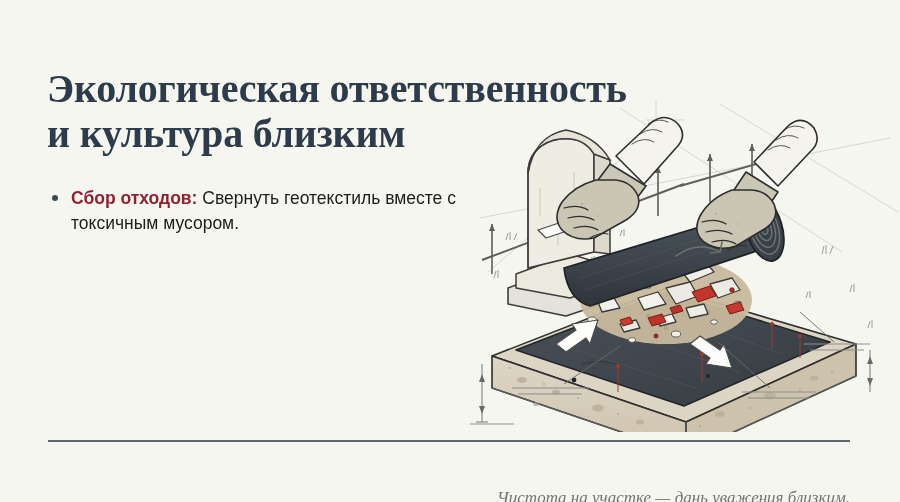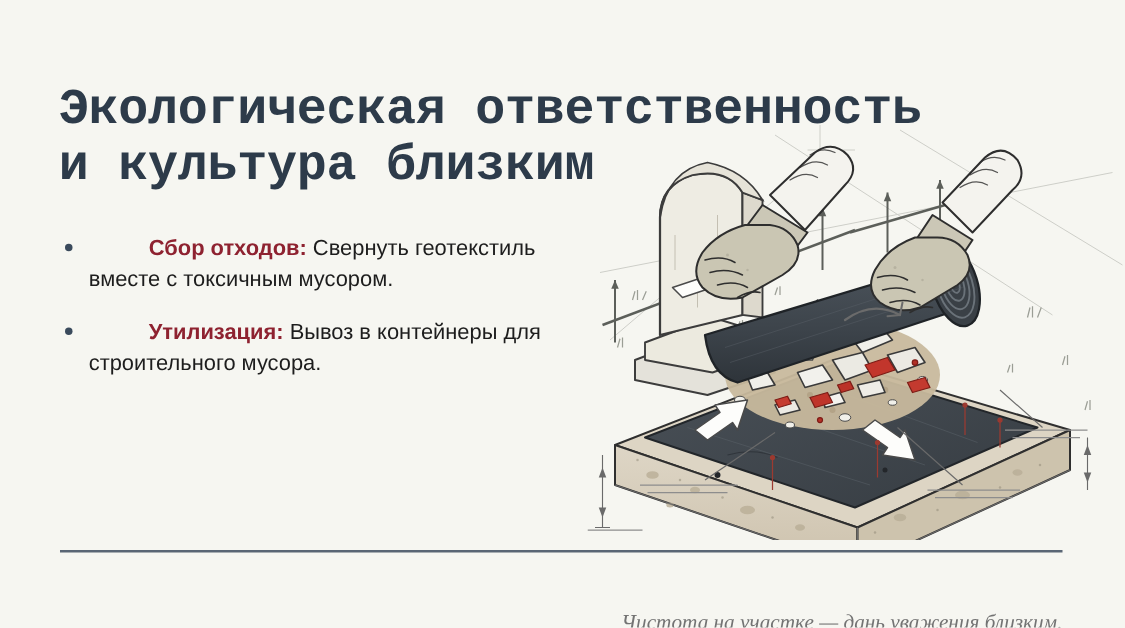--- a/index.html
+++ b/index.html
@@ -27,21 +27,21 @@
     left: 47px;
     top: 40px;
     width: 470px;
     font-family: "Liberation Serif", "DejaVu Serif", serif;
     font-weight: 700;
     font-size: 40px;
     line-height: 1.12;
     color: #2d3b4a;
     letter-spacing: -0.2px;
   }
-  .title-line { display: block; white-space: nowrap; font-family: Liberation Mono, monospace; }
+  .title-line { display: block; white-space: nowrap; }
 
   
   .bullets {
     position: absolute;
     left: 50px;
     top: 186px;
     width: 420px;
     margin: 0;
     padding: 0;
     list-style: none;
@@ -60,21 +60,20 @@
     left: 2px;
     top: 9px;
     width: 6px;
     height: 6px;
     border-radius: 50%;
     background: #3a4a5c;
   }
   .bullet-label {
     font-weight: 700;
     color: #8e2230;
-    margin-left: 48px;
   }
   .bullet-text { color: #1d1d1d; }
 
   
   .divider {
     position: absolute;
     left: 48px;
     top: 440px;
     width: 802px;
     height: 1.5px;
@@ -111,24 +110,20 @@
 
   <h1 class="title">
     <span class="title-line">Экологическая ответственность</span>
     <span class="title-line">и культура близким</span>
   </h1>
 
   <ul class="bullets">
     <li class="bullet-item">
       <span class="bullet-dot"></span>
       <span class="bullet-label">Сбор отходов:</span><span class="bullet-text"> Свернуть геотекстиль вместе с токсичным мусором.</span>
-    </li>
-    <li class="bullet-item">
-      <span class="bullet-dot"></span>
-      <span class="bullet-label">Утилизация:</span><span class="bullet-text"> Вывоз в контейнеры для строительного мусора.</span>
     </li>
   </ul>
 
   <div class="divider"></div>
 
   <div class="caption">Чистота на участке — дань уважения близким.</div>
 
   <div class="illustration">
     <svg viewBox="0 0 430 340" xmlns="http://www.w3.org/2000/svg">
       <defs>

